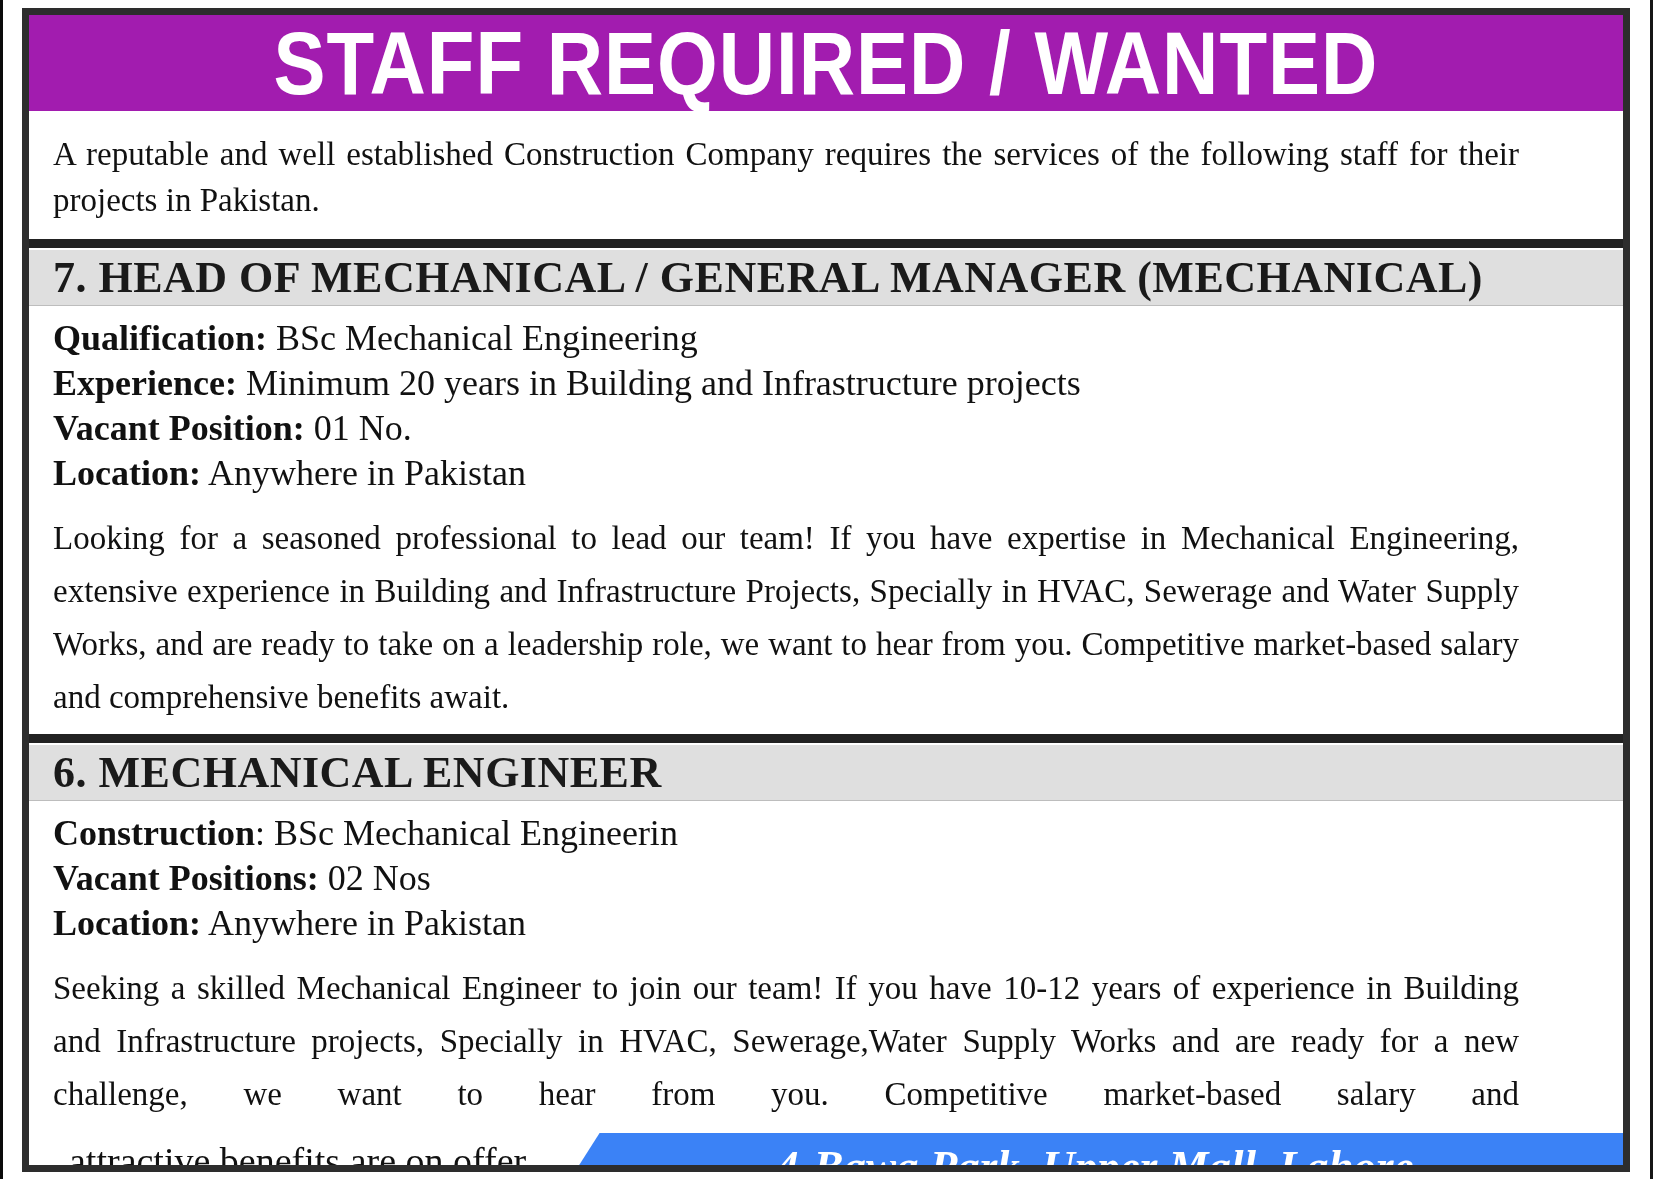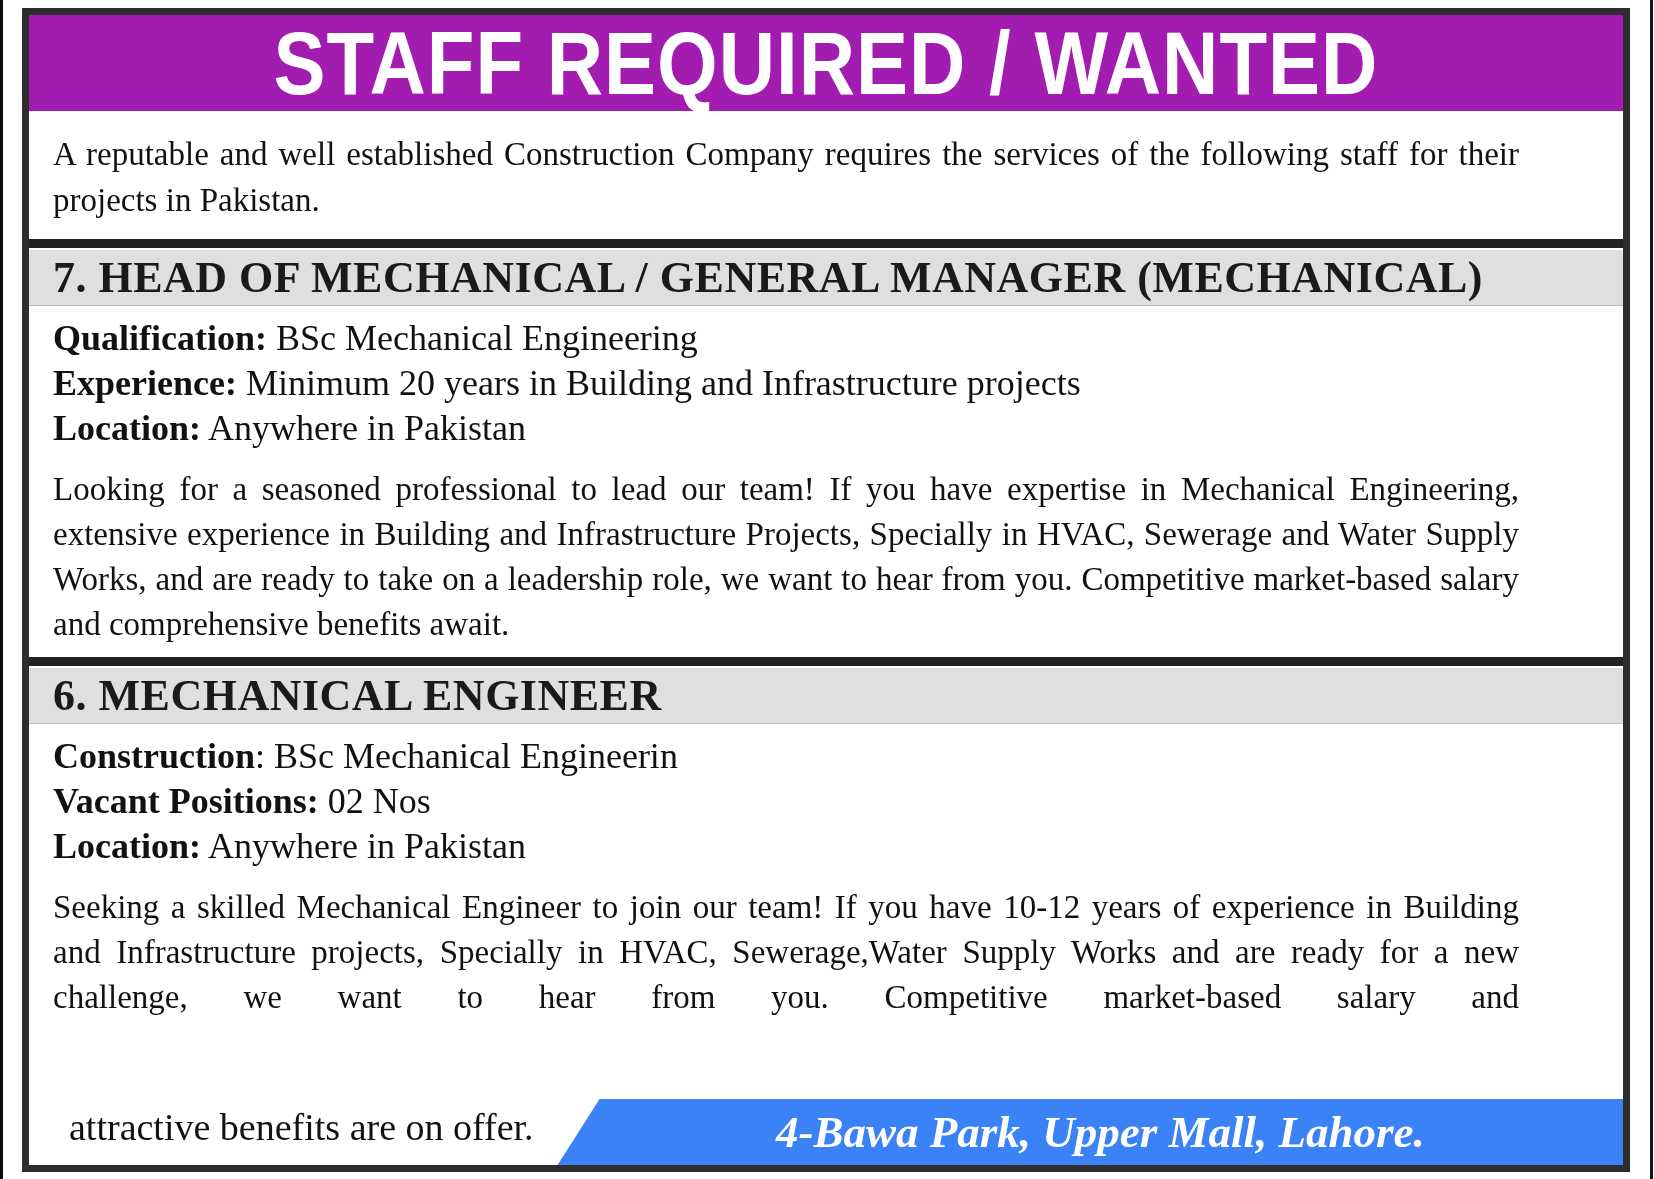--- a/index.html
+++ b/index.html
@@ -68,21 +68,21 @@
   .details {
     padding: 10px 104px 2px 24px;
     font-size: 36px;
     line-height: 45px;
   }
   .detail-row { margin: 0; }
   .detail-label { font-weight: bold; }
   .sec-body {
     padding: 14px 104px 10px 24px;
     font-size: 33px;
-    line-height: 45px;
+    line-height: 53px;
     text-align: justify;
   }
   .sec-body.stretch-last {
     text-align-last: justify;
     padding-bottom: 12px;
   }
   .footer-row {
     flex: 1 0 auto;
     display: flex;
     align-items: flex-end;
@@ -122,20 +122,21 @@
 
   <div class="intro">A reputable and well established Construction Company requires the services of the following staff for their projects in Pakistan.</div>
 
   <div class="hdivider"></div>
 
   <div class="sec-heading">7. HEAD OF MECHANICAL / GENERAL MANAGER (MECHANICAL)</div>
 
   <div class="details">
     <div class="detail-row"><span class="detail-label">Qualification:</span><span> BSc Mechanical Engineering</span></div>
     <div class="detail-row"><span class="detail-label">Experience:</span><span> Minimum 20 years in Building and Infrastructure projects</span></div>
+    <div class="detail-row"><span class="detail-label">Vacant Position:</span><span> 01 No.</span></div>
     <div class="detail-row"><span class="detail-label">Location:</span><span> Anywhere in Pakistan</span></div>
   </div>
 
   <div class="sec-body">Looking for a seasoned professional to lead our team! If you have expertise in Mechanical Engineering, extensive experience in Building and Infrastructure Projects, Specially in HVAC, Sewerage and Water Supply Works, and are ready to take on a leadership role, we want to hear from you. Competitive market-based salary and comprehensive benefits await.</div>
 
   <div class="hdivider"></div>
 
   <div class="sec-heading">6. MECHANICAL ENGINEER</div>
 
   <div class="details">

